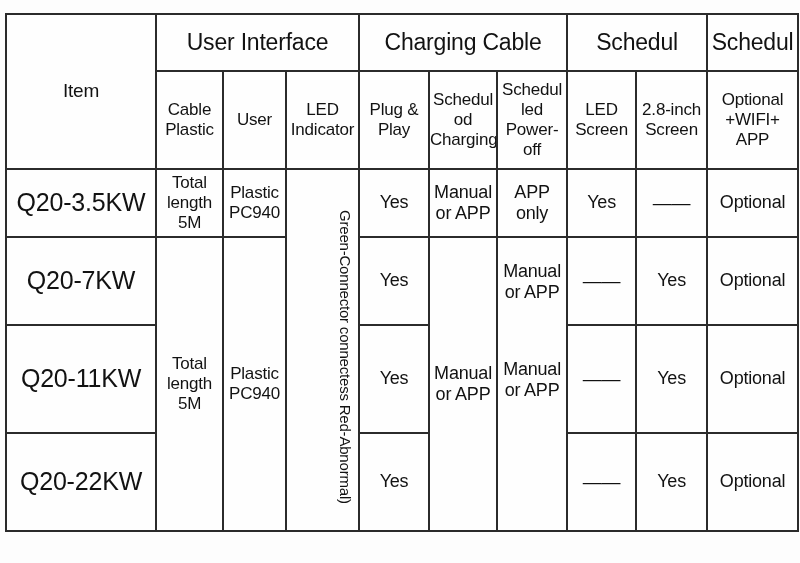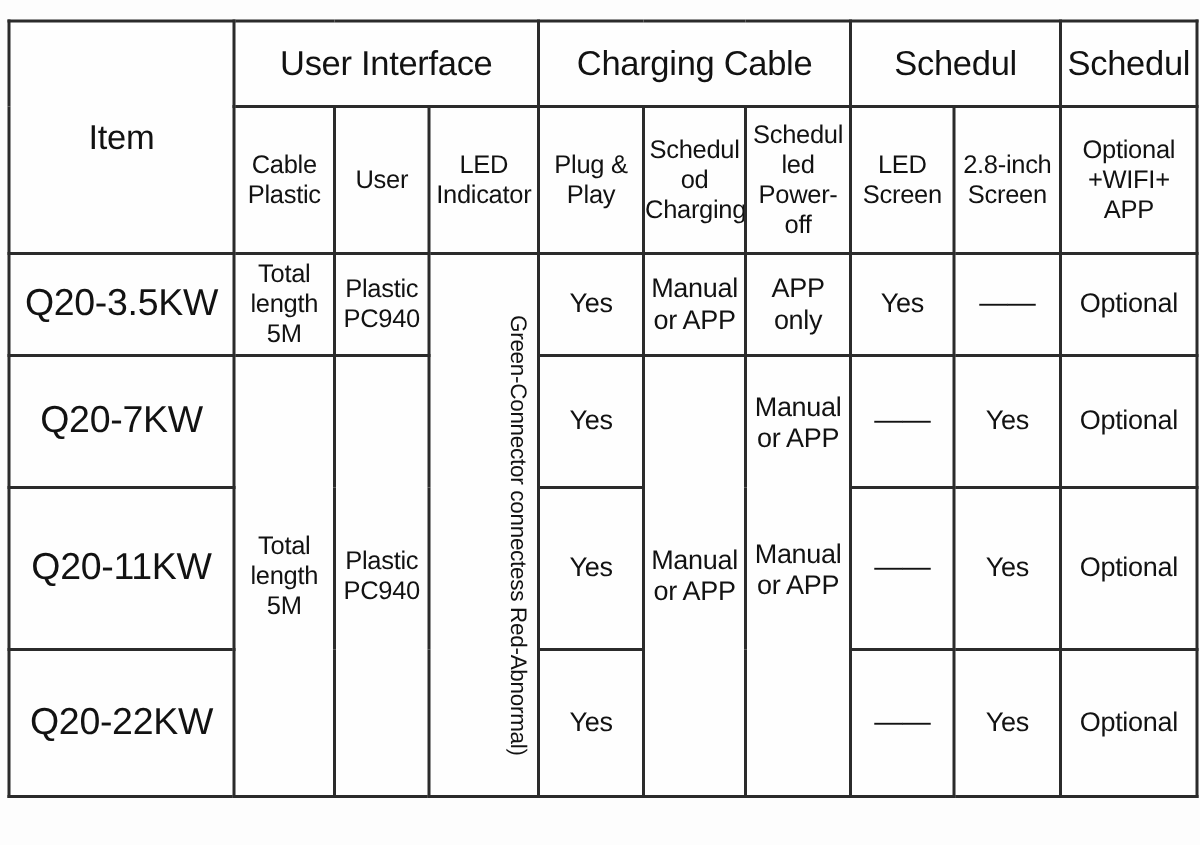--- a/index.html
+++ b/index.html
@@ -25,21 +25,21 @@
     vertical-align: middle;
     padding: 0;
     font-weight: normal;
     white-space: pre-line;
     line-height: 1.18;
     letter-spacing: -0.2px;
     overflow: hidden;
   }
   .group-hd { font-size: 23px; }
   .sub-hd   { font-size: 17px; }
-  .item-hd  { font-size: 23px; }
+  .item-hd  { font-size: 19px; }
   .item-cell {
     font-size: 25px;
     font-weight: 700;
     letter-spacing: -0.6px;
   }
   .val { font-size: 18px; }
   .small-val { font-size: 17px; }
   .dash {
     font-size: 19px;
     letter-spacing: -1.5px;

